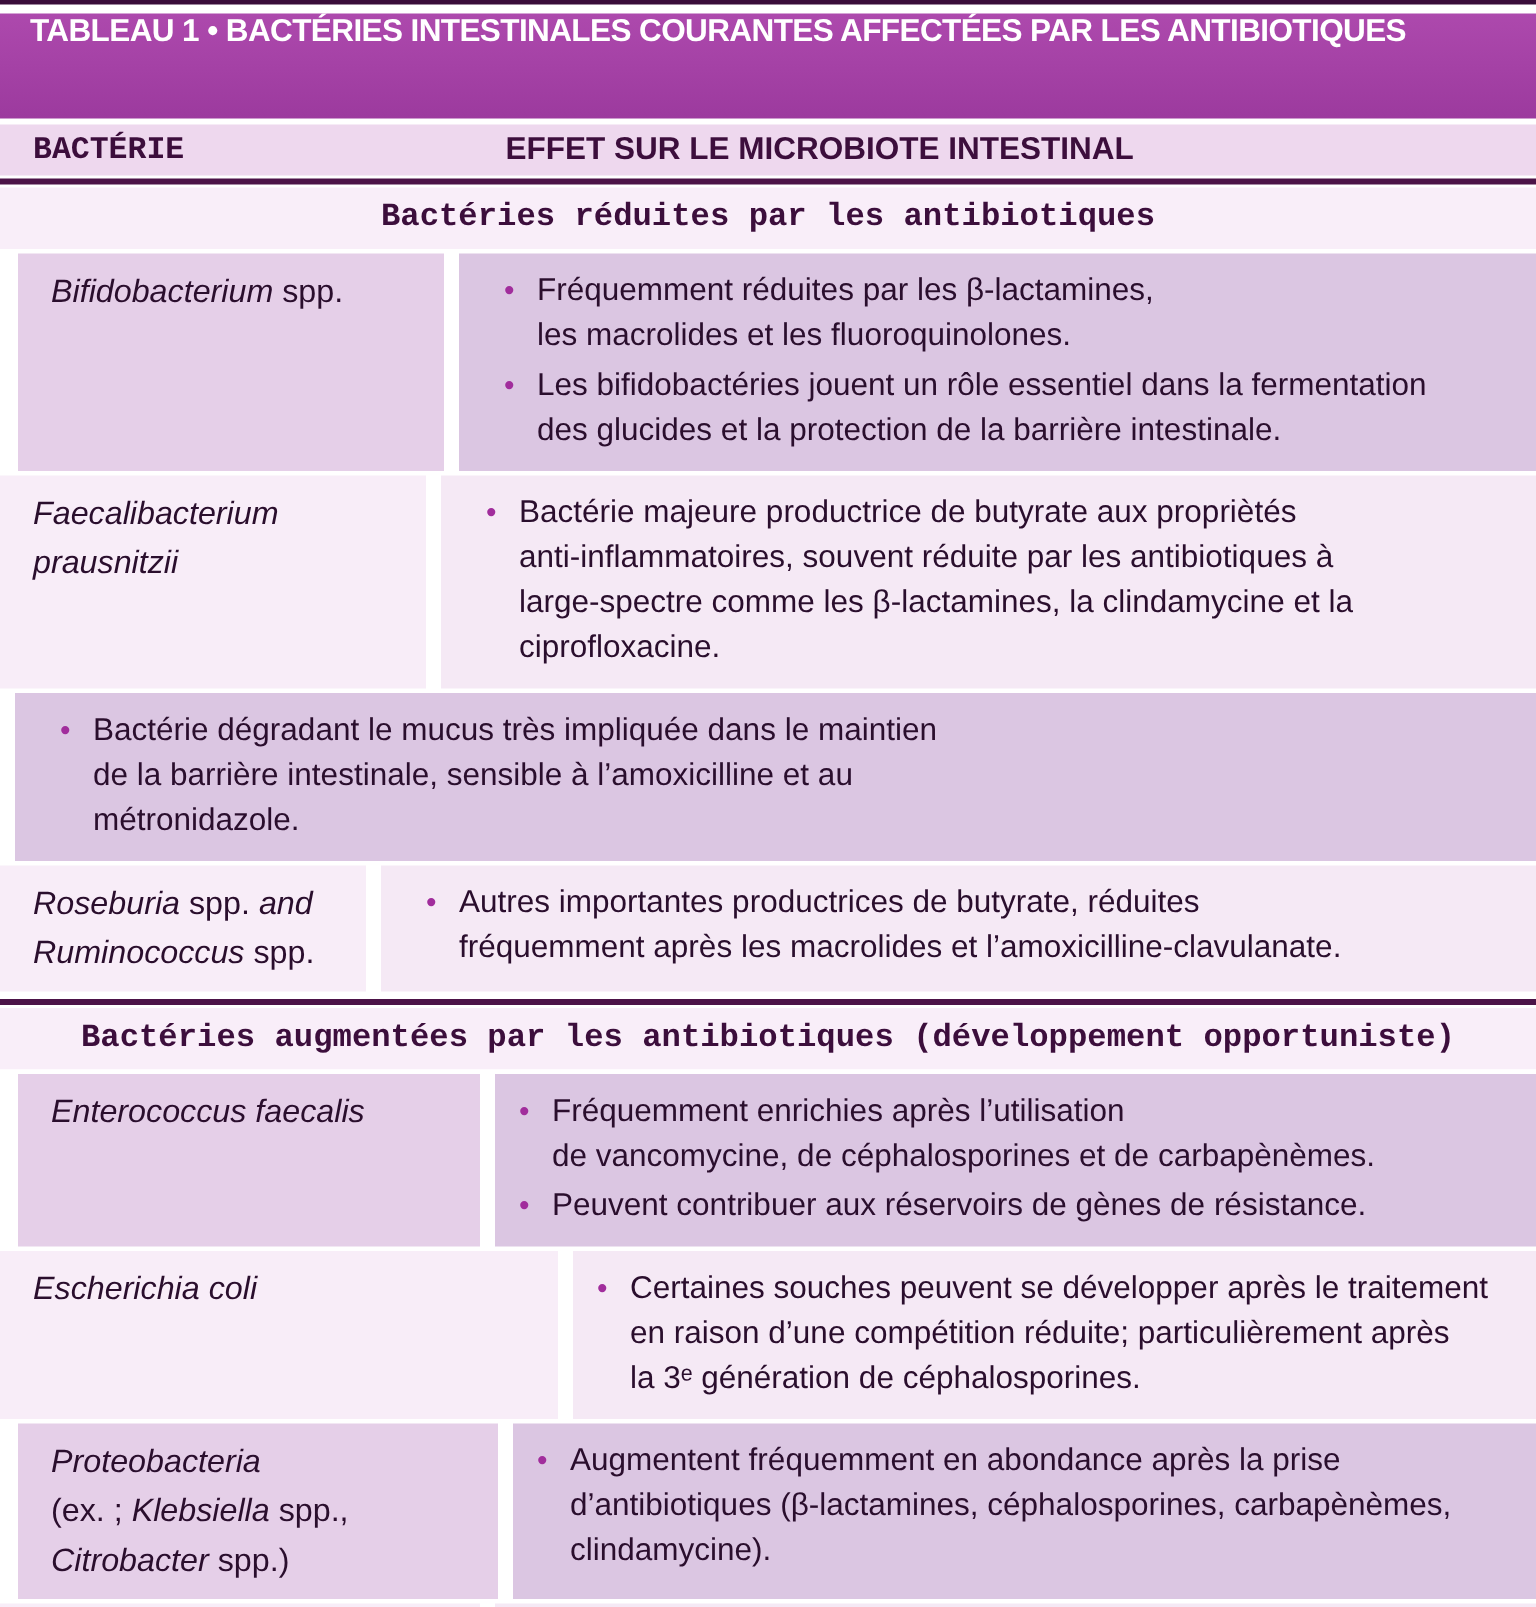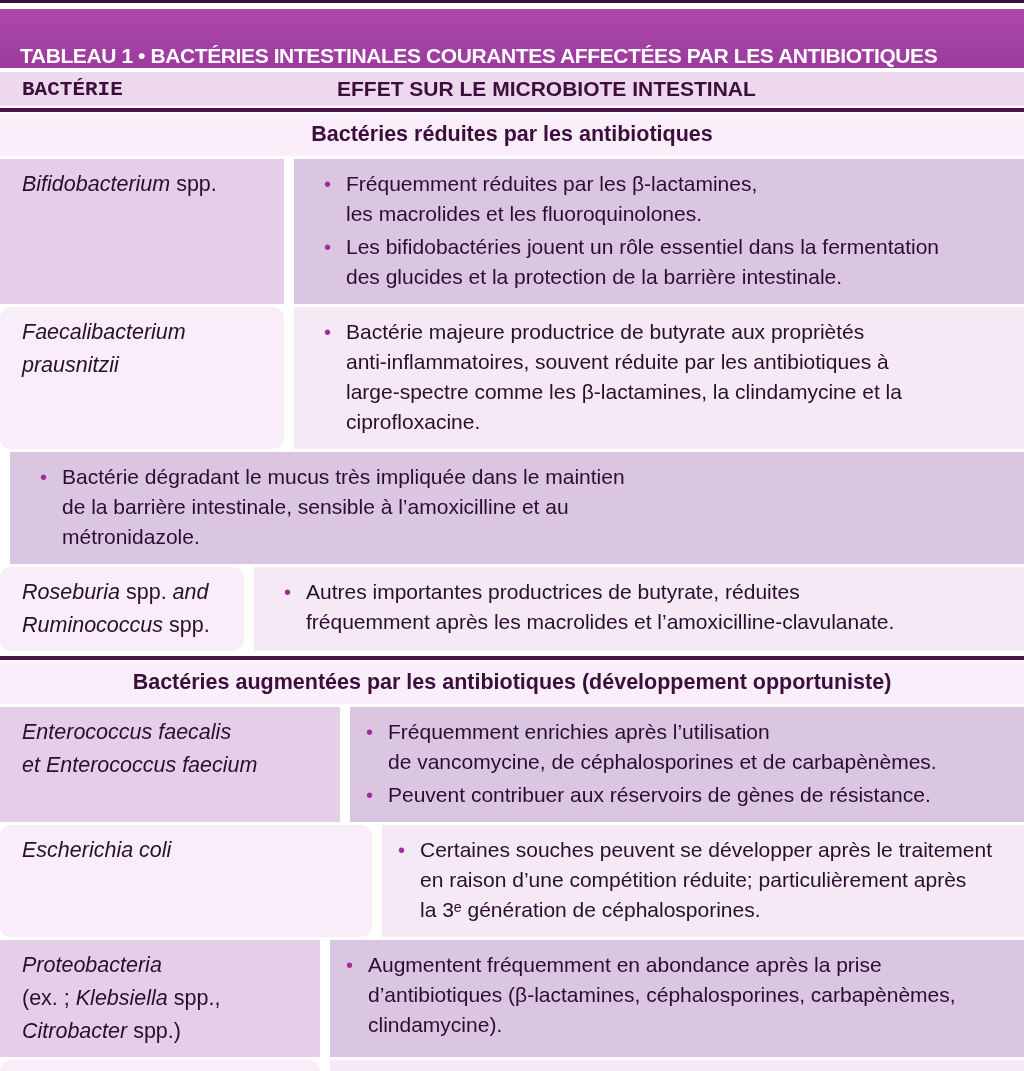--- a/index.html
+++ b/index.html
@@ -6,27 +6,27 @@
   body {
     width:1024px;
     font-family:"Liberation Sans","DejaVu Sans",sans-serif;
     -webkit-font-smoothing:antialiased;
   }
   .table-wrap { width:1024px; background:#fff; }
 
   .top-line { height:3px; background:var(--top-line,#3a0d3a); margin-bottom:6px; }
 
   .title-bar {
-    height:59px;
+    height:70px;
     background:linear-gradient(180deg, var(--title-bar-light,#ad49ad), var(--title-bar,#9c3a9e));
     color:var(--title-text,#ffffff);
     font-weight:bold;
     font-size:21px;
     letter-spacing:-0.4px;
-    display:flex; align-items:flex-end;
+    display:flex; align-items:flex-start;
     padding:0 20px;
     white-space:nowrap; overflow:hidden;
     margin-bottom:4px;
     box-sizing:border-box;
   }
 
   .header-band {
     height:34px;
     background:var(--header-band,#eed8ee);
     position:relative;
@@ -39,33 +39,34 @@
 
   .rule { height:4px; background:var(--rule,#4c1348); margin:2px 0; }
 
   .section-header {
     background:var(--section-band,#f9eef9);
     text-align:center;
     font-weight:bold;
     font-size:21.5px;
     color:var(--header-text,#3c0e3c);
     padding:8px 0 9px;
+    font-family:Liberation Mono, monospace;
   }
 
   .rows { display:flex; flex-direction:column; gap:3px; padding:3px 0; background:#fff; }
   .row { display:flex; align-items:stretch; }
   .cell { box-sizing:border-box; }
   .cell-left { flex-shrink:0; padding:9px 10px 9px 22px; }
   .col-gap { width:10px; background:#fff; flex-shrink:0; }
   .cell-right { flex:1; padding:9px 12px 9px 30px; }
   section[data-section="1"] .cell-right { padding-left:16px; }
 
-  .row.odd  .cell-left  { background:var(--row-odd-left,#e5cfe8); }
+  .row.odd  .cell-left  { background:var(--row-odd-left,#e5cfe8);margin-left:12px; }
   .row.odd  .cell-right { background:var(--row-odd-right,#dbc6e2); }
-  .row.even .cell-left  { background:var(--row-even-left,#f8edf8);border-radius:11px; }
+  .row.even .cell-left  { background:var(--row-even-left,#f8edf8); }
   .row.even .cell-right { background:var(--row-even-right,#f5e9f5); }
 
   .name-line { font-size:21.5px; line-height:33px; color:var(--body-text,#2a0e2d); }
   .it { font-style:italic; }
 
   .bullet-item { display:flex; margin:1px 0 3px; }
   .dot {
     color:var(--bullet,#a12d9c);
     width:22px; flex-shrink:0;
     font-size:20px; line-height:30px;
@@ -157,23 +158,22 @@
         </div>
       </div>
   </section>
 
   <div class="rule"></div>
 
   <section data-section="1">
     <div class="section-header">Bactéries augmentées par les antibiotiques (développement opportuniste)</div>
     <div class="rows">
         <div class="row odd">
-          <div class="cell cell-left" style="width: 340px;">
+          <div class="cell cell-left" style="width: 308px;">
             <div class="name-line"><span class="it">Enterococcus faecalis</span></div>
-            <div class="name-line"><span class="it">et Enterococcus faecium</span></div>
           </div>
           <div class="col-gap"></div>
           <div class="cell cell-right">
             <div class="bullet-item">
               <span class="dot">•</span>
               <span class="bullet-text">Fréquemment enrichies après l’utilisation
 de vancomycine, de céphalosporines et de carbapènèmes.</span>
             </div>
             <div class="bullet-item">
               <span class="dot">•</span>

